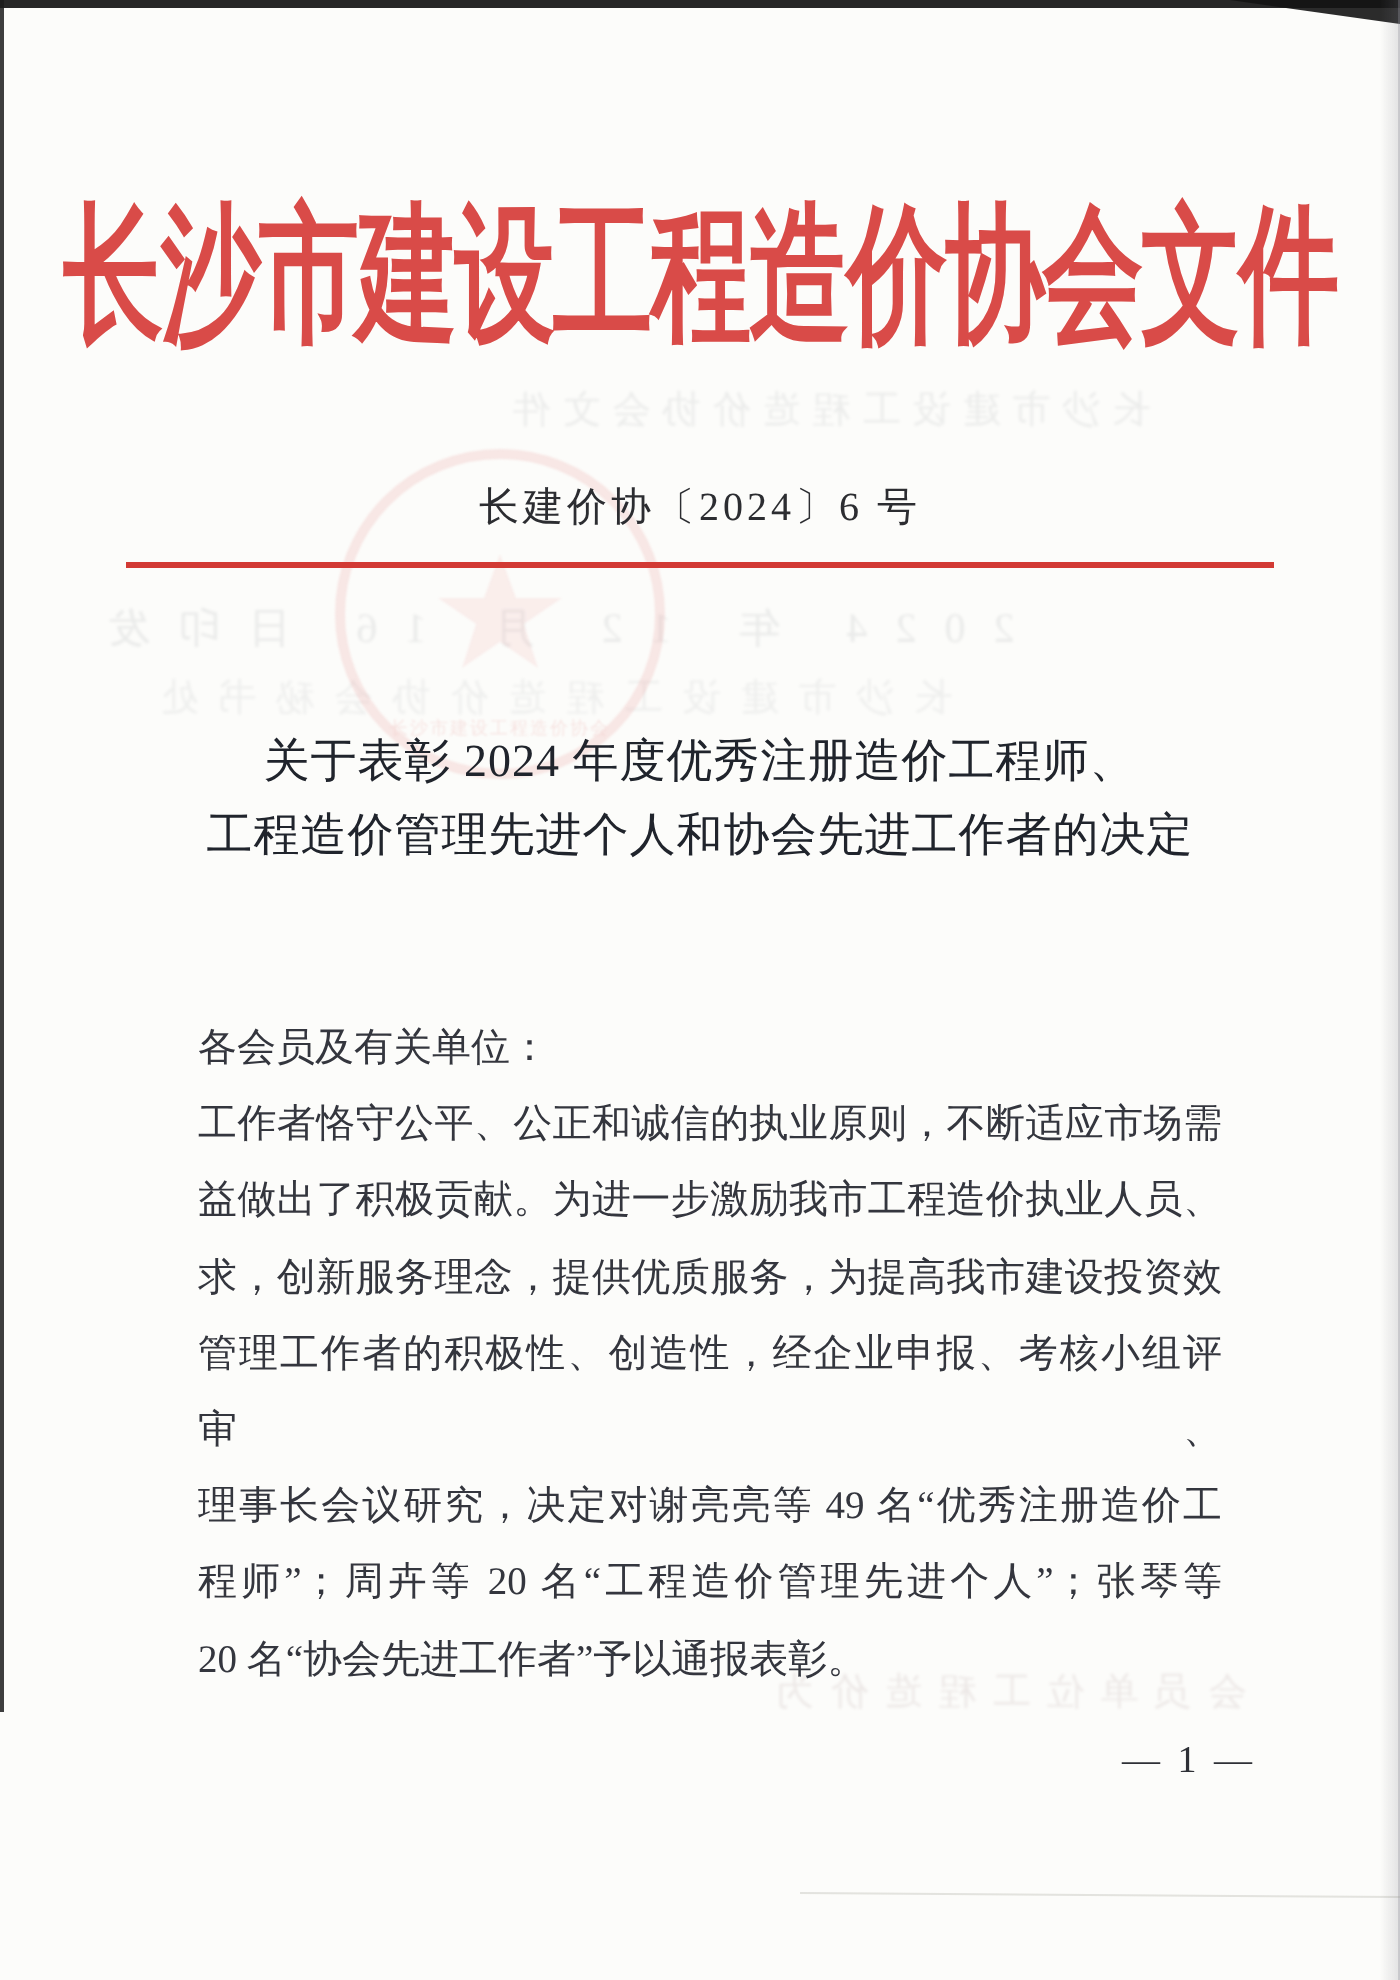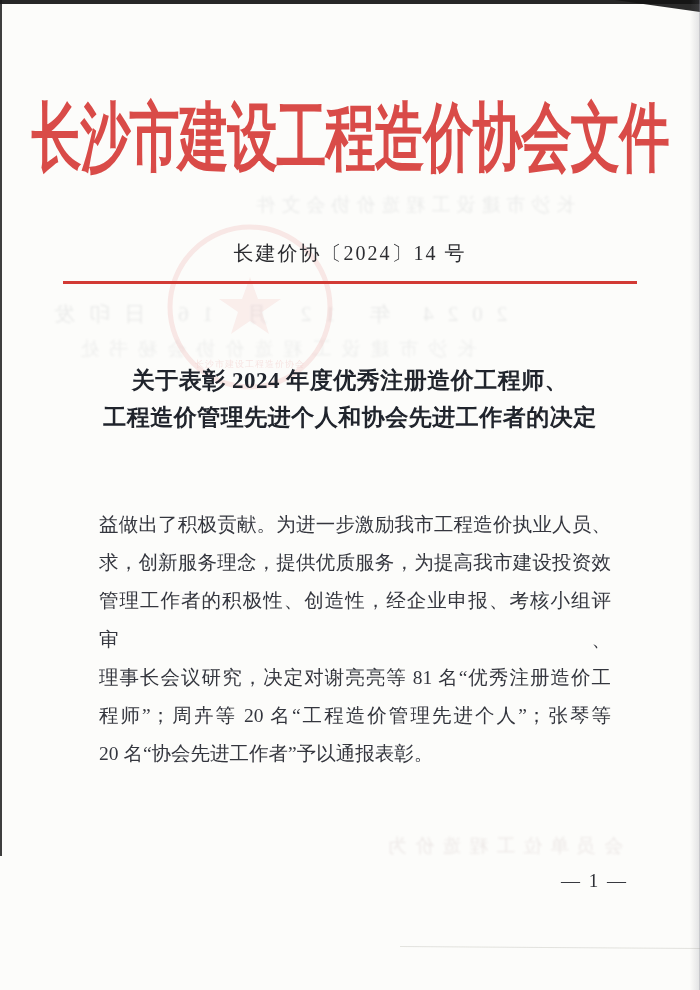--- a/index.html
+++ b/index.html
@@ -76,21 +76,21 @@
   }
   .bleed-a { top: 192px; left: 250px; }
   .bleed-b { top: 300px; left: 40px;  font-size: 21px; letter-spacing: 14px; opacity: .12; }
   .bleed-c { top: 336px; left: 70px;  opacity: .09; letter-spacing: 10px; }
   .bleed-e { top: 833px; left: 380px; opacity: .13; letter-spacing: 8px; color: #8a6a6a; }
 
   
   .doc-title {
     position: absolute; top: 362px; left: 0; width: 100%;
     text-align: center;
-    font-size: 23px; font-weight: 700; color: #20242c;
+    font-size: 23px; font-weight: 400; color: #20242c;
     line-height: 37px; letter-spacing: .5px;
   }
 
   
   .body-block {
     position: absolute; top: 506px; left: 99px; width: 512px;
     font-size: 19.5px; color: #34363e;
     line-height: 38.2px;
   }
   .body-line { white-space: nowrap; }
@@ -122,33 +122,35 @@
   <div class="bleed bleed-e">会员单位工程造价为</div>
 
   <svg class="seal" viewBox="0 0 185 185">
     <circle cx="92" cy="92" r="80" fill="none" stroke="#eba7a5" stroke-width="5" opacity="0.5"></circle>
     <polygon points="92,62 100,84 123,84 104,97 111,119 92,106 73,119 80,97 61,84 84,84" fill="#efb4b2" opacity="0.4"></polygon>
     <text x="92" y="152" text-anchor="middle" font-size="9" fill="#e8a5a3" opacity="0.55" letter-spacing="1">长沙市建设工程造价协会</text>
   </svg>
 
   <div class="org-header">长沙市建设工程造价协会文件</div>
 
-  <div class="doc-number">长建价协〔2024〕14 号</div>
+  <div class="doc-number">长建价协〔2024〕6 号</div>
 
   <div class="red-rule"></div>
 
   <div class="doc-title">
     <div>关于表彰 2024 年度优秀注册造价工程师、</div>
     <div>工程造价管理先进个人和协会先进工作者的决定</div>
   </div>
 
   <div class="body-block">
+    <div class="body-line">各会员及有关单位：</div>
+    <div class="body-line j">工作者恪守公平、公正和诚信的执业原则，不断适应市场需</div>
     <div class="body-line j">益做出了积极贡献。为进一步激励我市工程造价执业人员、</div>
     <div class="body-line j">求，创新服务理念，提供优质服务，为提高我市建设投资效</div>
     <div class="body-line j">管理工作者的积极性、创造性，经企业申报、考核小组评审、</div>
-    <div class="body-line j">理事长会议研究，决定对谢亮亮等 81 名“优秀注册造价工</div>
+    <div class="body-line j">理事长会议研究，决定对谢亮亮等 49 名“优秀注册造价工</div>
     <div class="body-line j">程师”；周卉等 20 名“工程造价管理先进个人”；张琴等</div>
     <div class="body-line">20 名“协会先进工作者”予以通报表彰。</div>
   </div>
 
   <div class="page-number">— 1 —</div>
 
 </div>
 
 </body></html>

